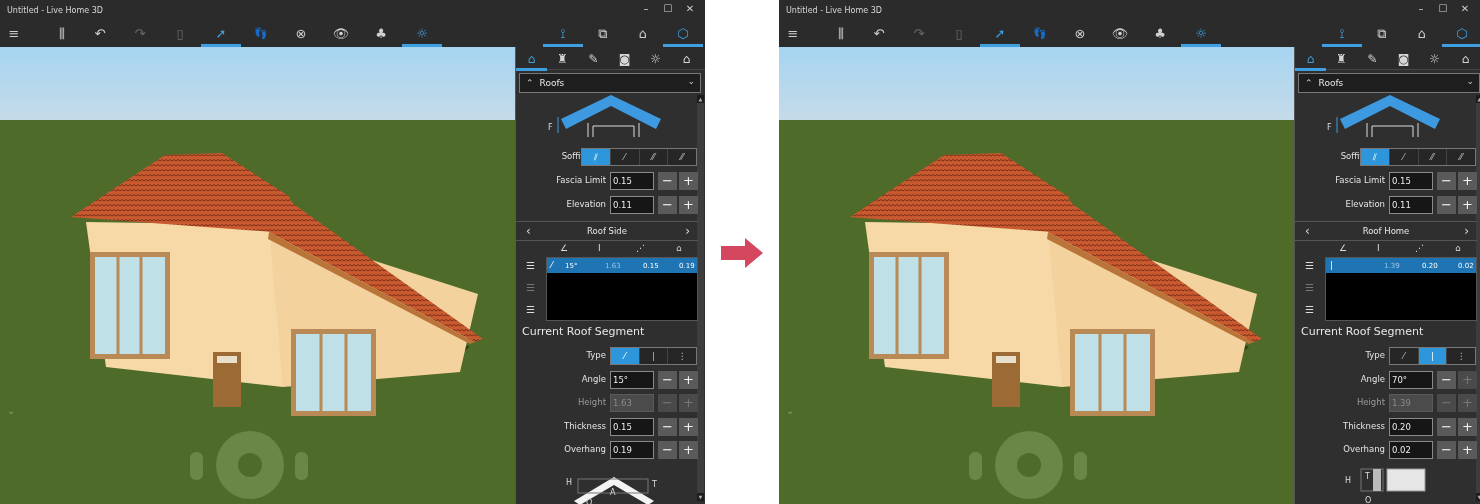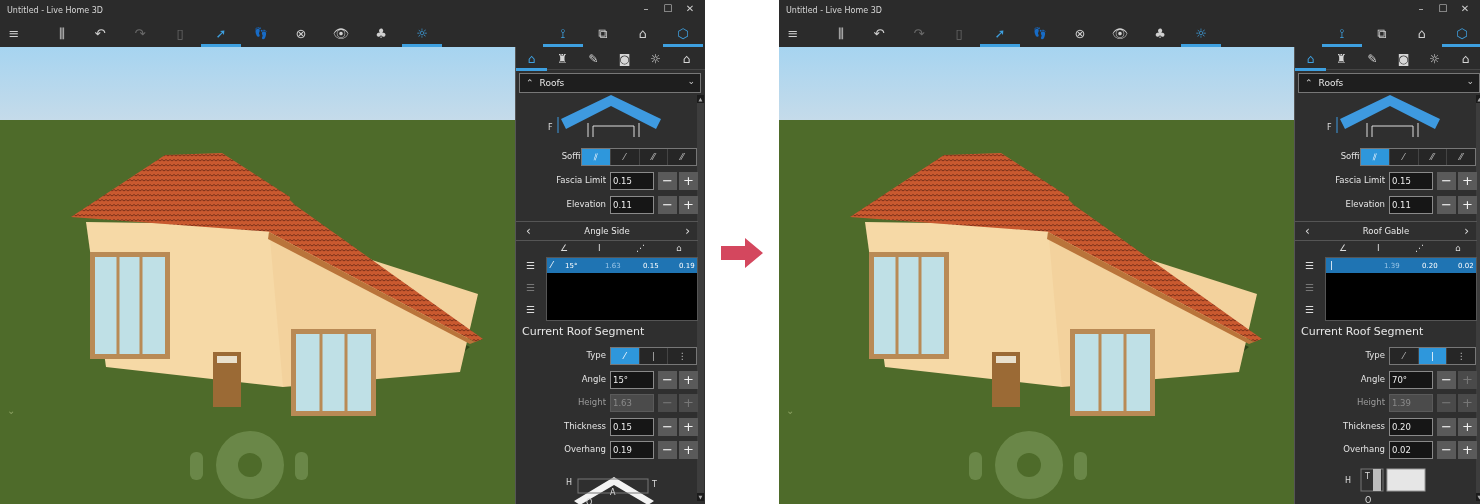--- a/index.html
+++ b/index.html
@@ -167,21 +167,21 @@
     <div class="step" style="left:142px;top:125px">−</div>
     <div class="step" style="left:163px;top:125px">+</div>
 
     <div class="row-label" style="left:0;top:152px">Elevation</div>
     <div class="num-input" style="left:94px;top:149px">0.11</div>
     <div class="step" style="left:142px;top:149px">−</div>
     <div class="step" style="left:163px;top:149px">+</div>
 
     <div class="nav-bar">
       <span class="arrow" style="left:10px">‹</span>
-      <span>Angle Side</span>
+      <span>Roof Side</span>
       <span class="arrow" style="right:8px">›</span>
     </div>
 
     <div class="col-icons">
       <span style="left:14px">∠</span>
       <span style="left:52px">Ⅰ</span>
       <span style="left:90px">⋰</span>
       <span style="left:130px">⌂</span>
     </div>
     <div class="side-btn" style="top:213px">☰</div>
@@ -347,21 +347,21 @@
     <div class="step" style="left:142px;top:125px">−</div>
     <div class="step" style="left:163px;top:125px">+</div>
 
     <div class="row-label" style="left:0;top:152px">Elevation</div>
     <div class="num-input" style="left:94px;top:149px">0.11</div>
     <div class="step" style="left:142px;top:149px">−</div>
     <div class="step" style="left:163px;top:149px">+</div>
 
     <div class="nav-bar">
       <span class="arrow" style="left:10px">‹</span>
-      <span>Roof Gable</span>
+      <span>Roof Home</span>
       <span class="arrow" style="right:8px">›</span>
     </div>
 
     <div class="col-icons">
       <span style="left:14px">∠</span>
       <span style="left:52px">Ⅰ</span>
       <span style="left:90px">⋰</span>
       <span style="left:130px">⌂</span>
     </div>
     <div class="side-btn" style="top:213px">☰</div>

